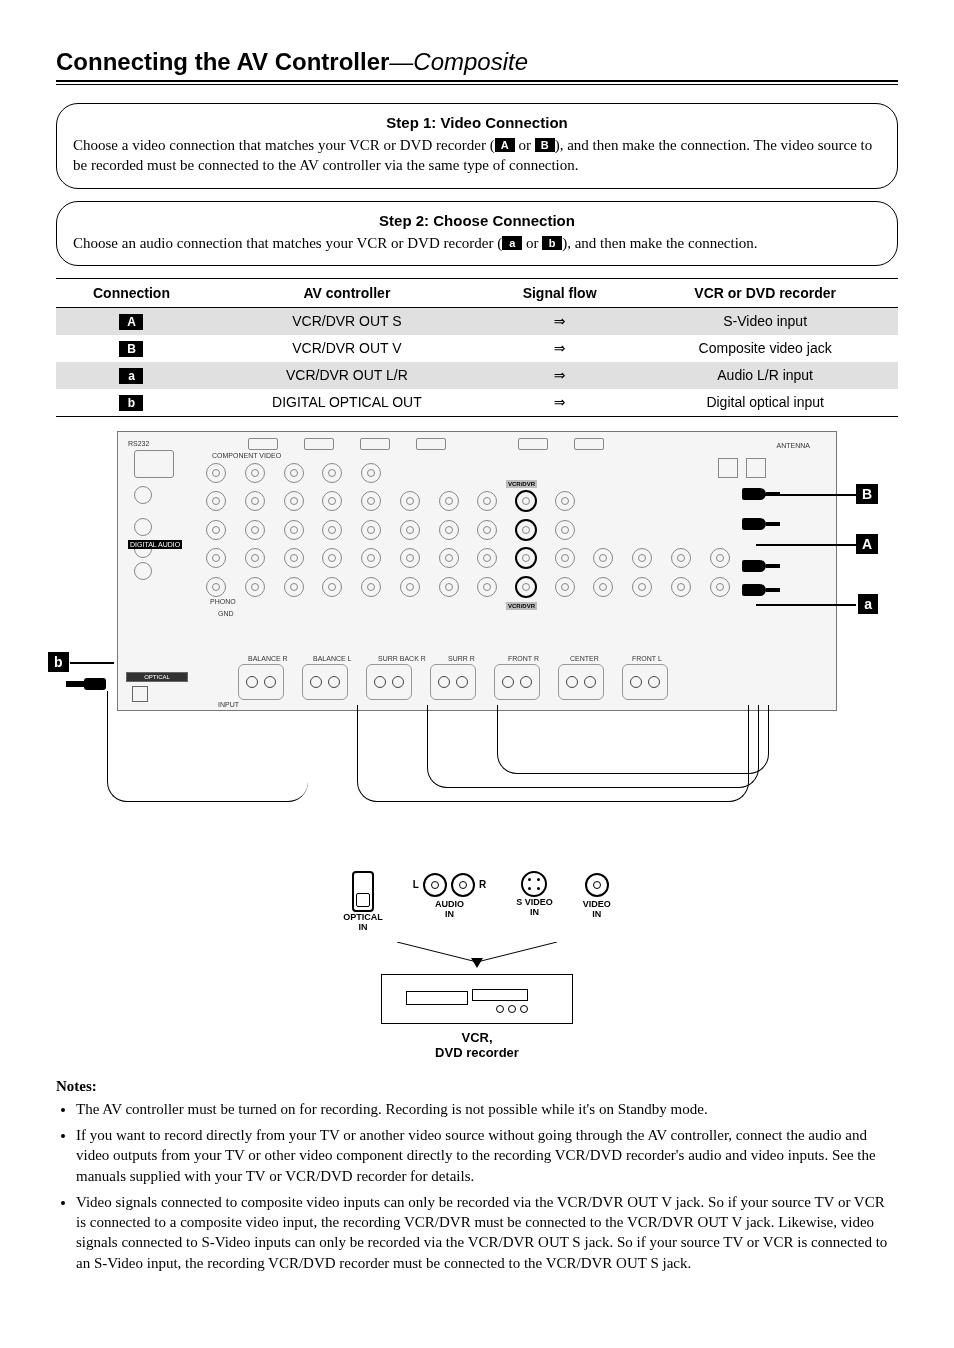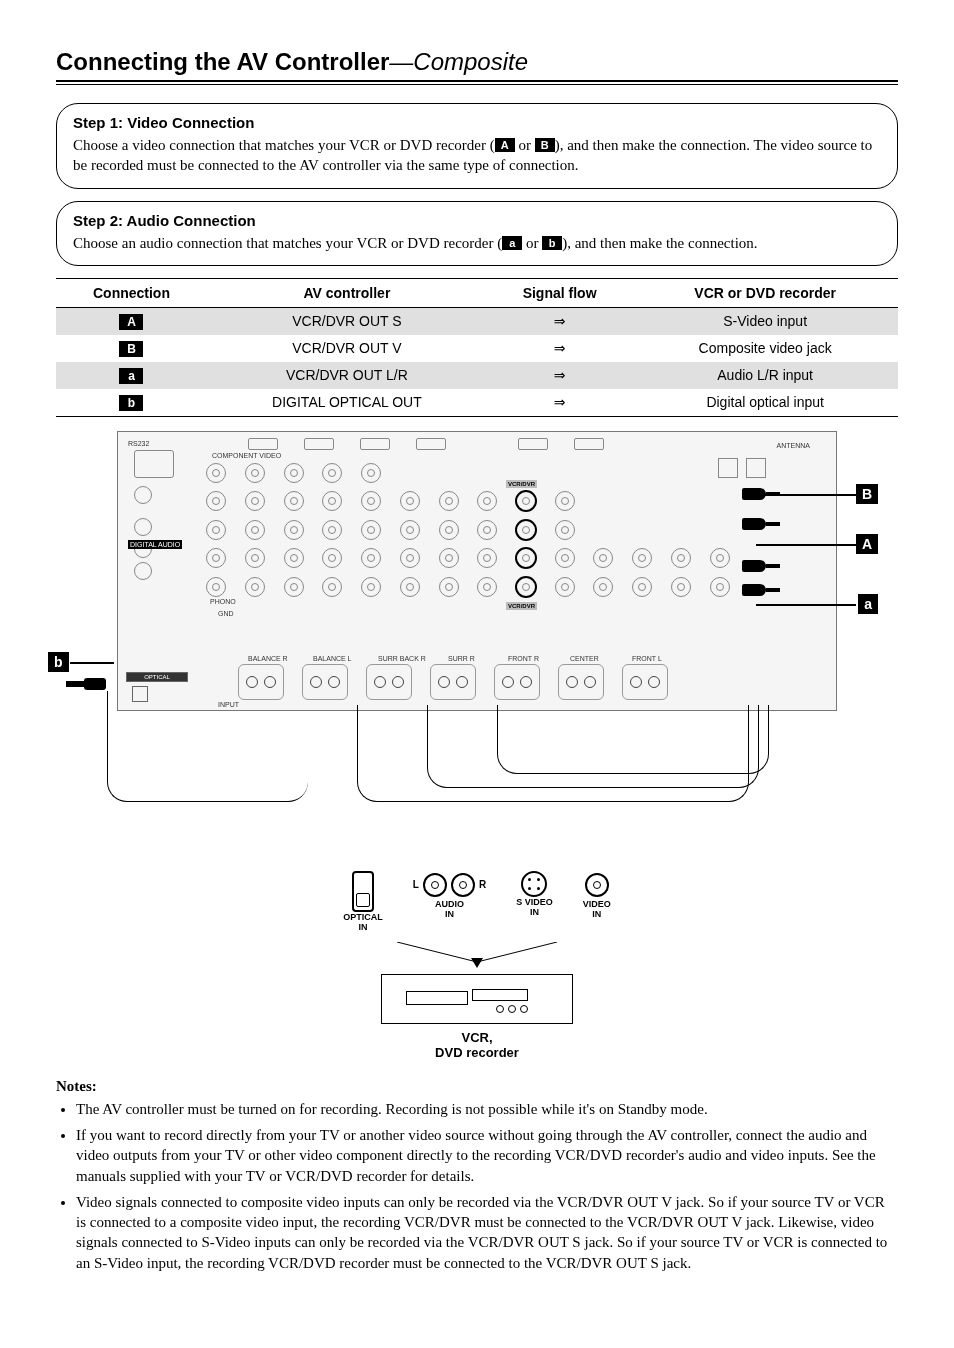--- a/index.html
+++ b/index.html
@@ -48,20 +48,21 @@
     border: 1px solid #000;
     border-radius: 22px;
     padding: 10px 16px 12px 16px;
     margin: 0 0 12px 0;
   }
   .step-title {
     font-family: Arial, Helvetica, sans-serif;
     font-weight: bold;
     font-size: 15px;
     margin-bottom: 4px;
+    text-align: center;
   }
   .step-body {
     font-size: 15px;
     line-height: 1.35;
   }
   .inline-tag {
     display: inline-block;
     background: #000;
     color: #fff;
     font-family: Arial, Helvetica, sans-serif;
@@ -437,21 +438,21 @@
 
 
   <div class="round-box">
     <div class="step-title">Step 1: Video Connection</div>
     <div class="step-body">
       <span>Choose a video connection that matches your VCR or DVD recorder (</span><span class="inline-tag">A</span><span> or </span><span class="inline-tag">B</span><span>), and then make the connection. The video source to be recorded must be connected to the AV controller via the same type of connection.</span>
     </div>
   </div>
 
   <div class="round-box">
-    <div class="step-title">Step 2: Audio Connection</div>
+    <div class="step-title">Step 2: Choose Connection</div>
     <div class="step-body">
       <span>Choose an audio connection that matches your VCR or DVD recorder (</span><span class="inline-tag">a</span><span> or </span><span class="inline-tag">b</span><span>), and then make the connection.</span>
     </div>
   </div>
 
   <table class="conn">
     <thead>
       <tr>
         <th>Connection</th>
         <th>AV controller</th>

